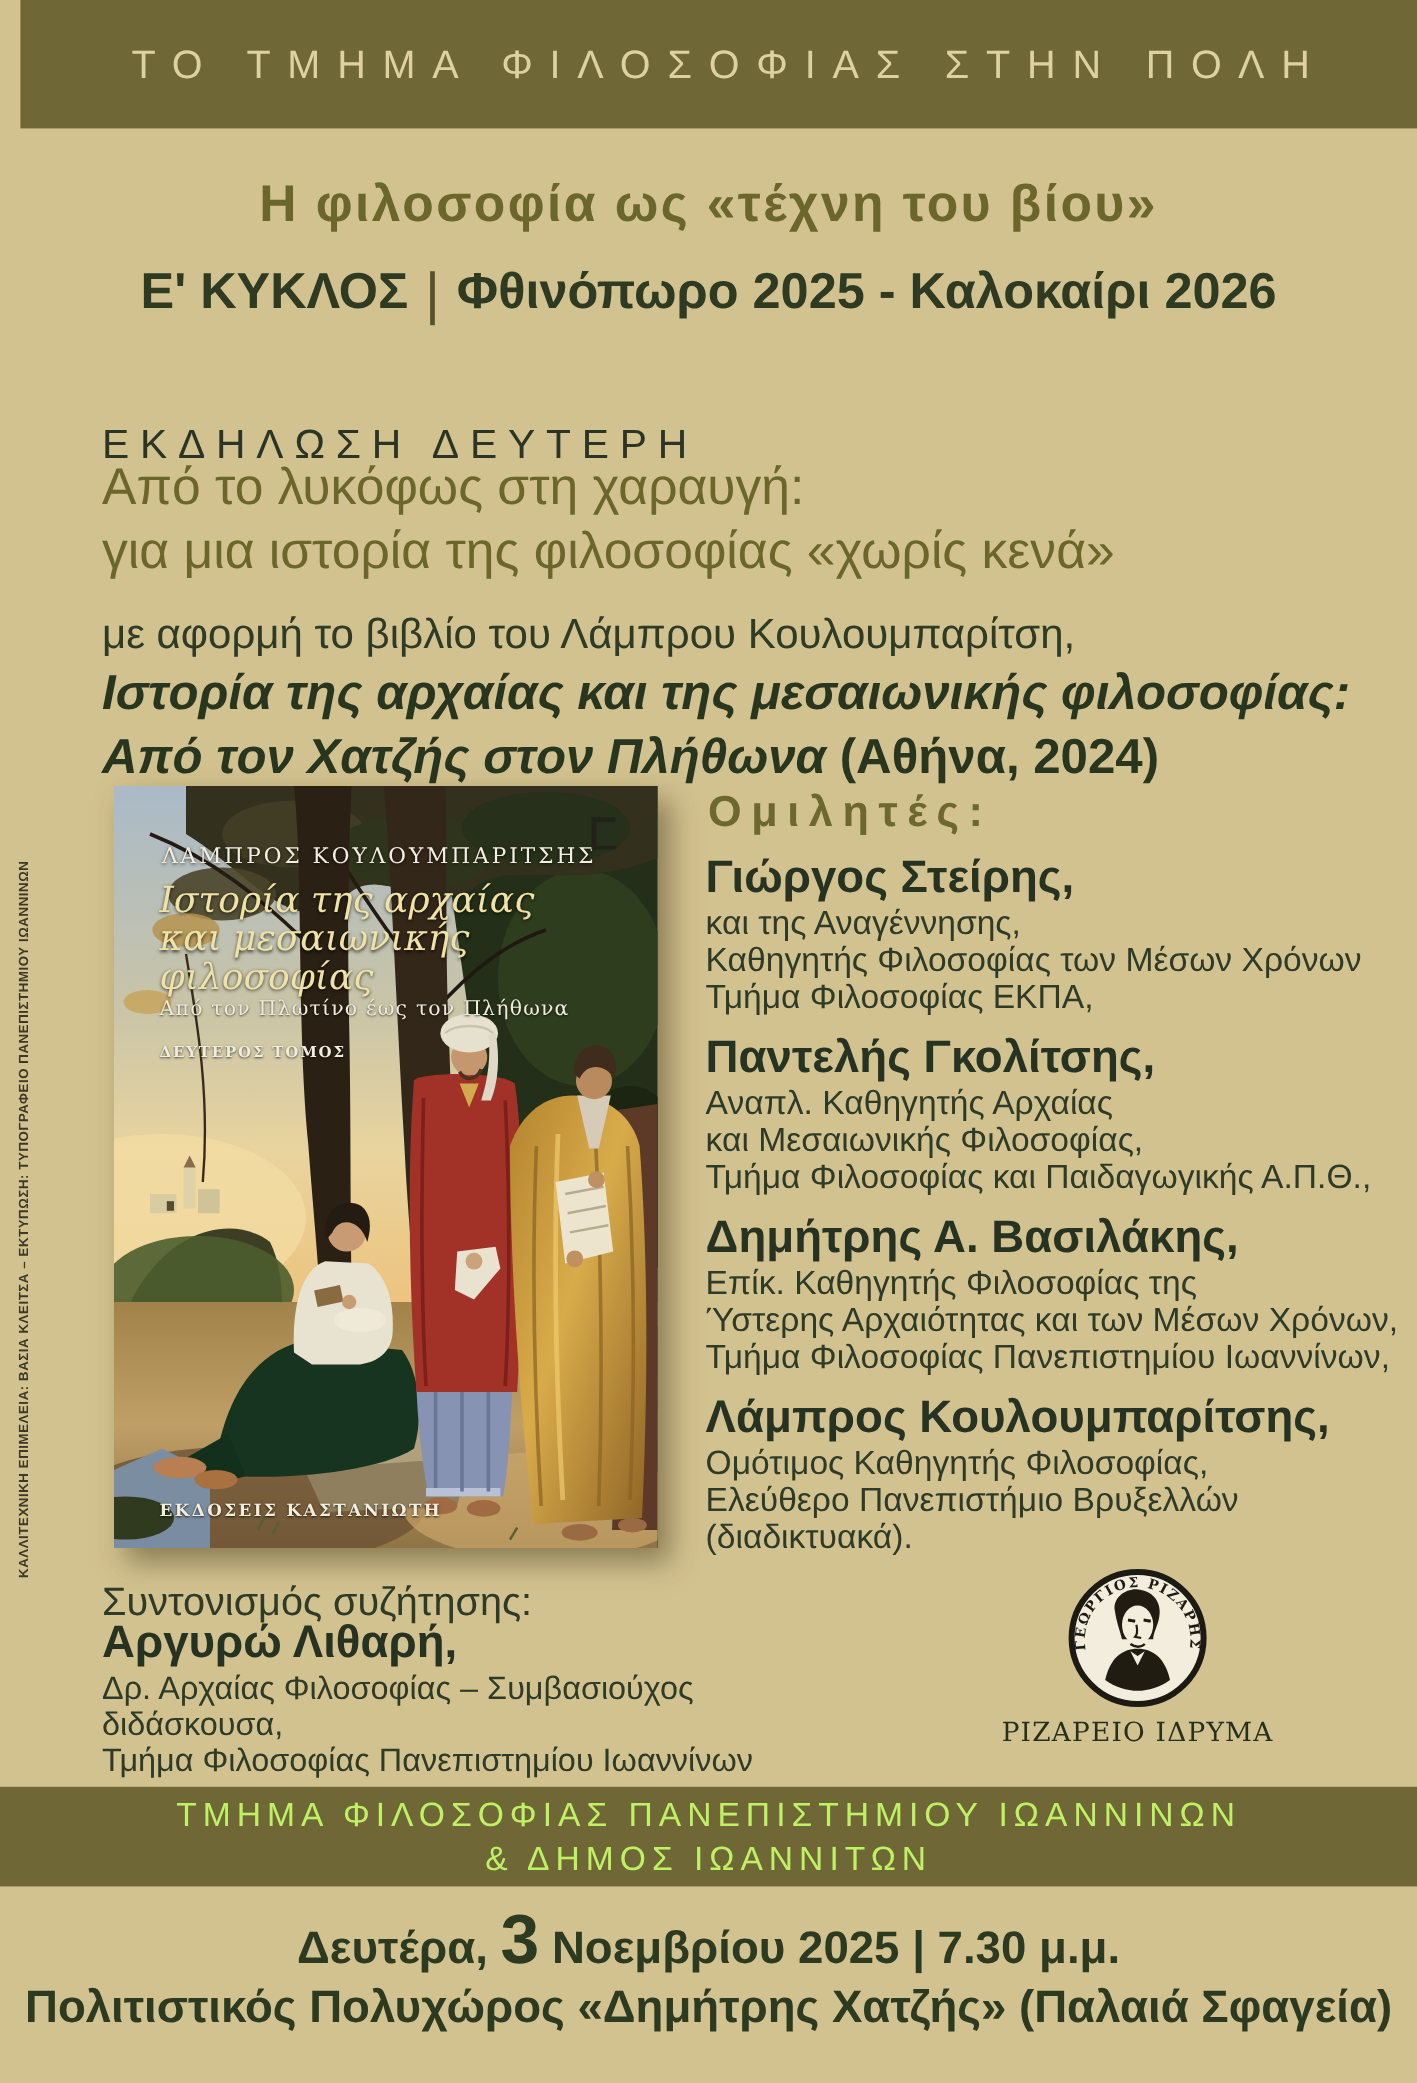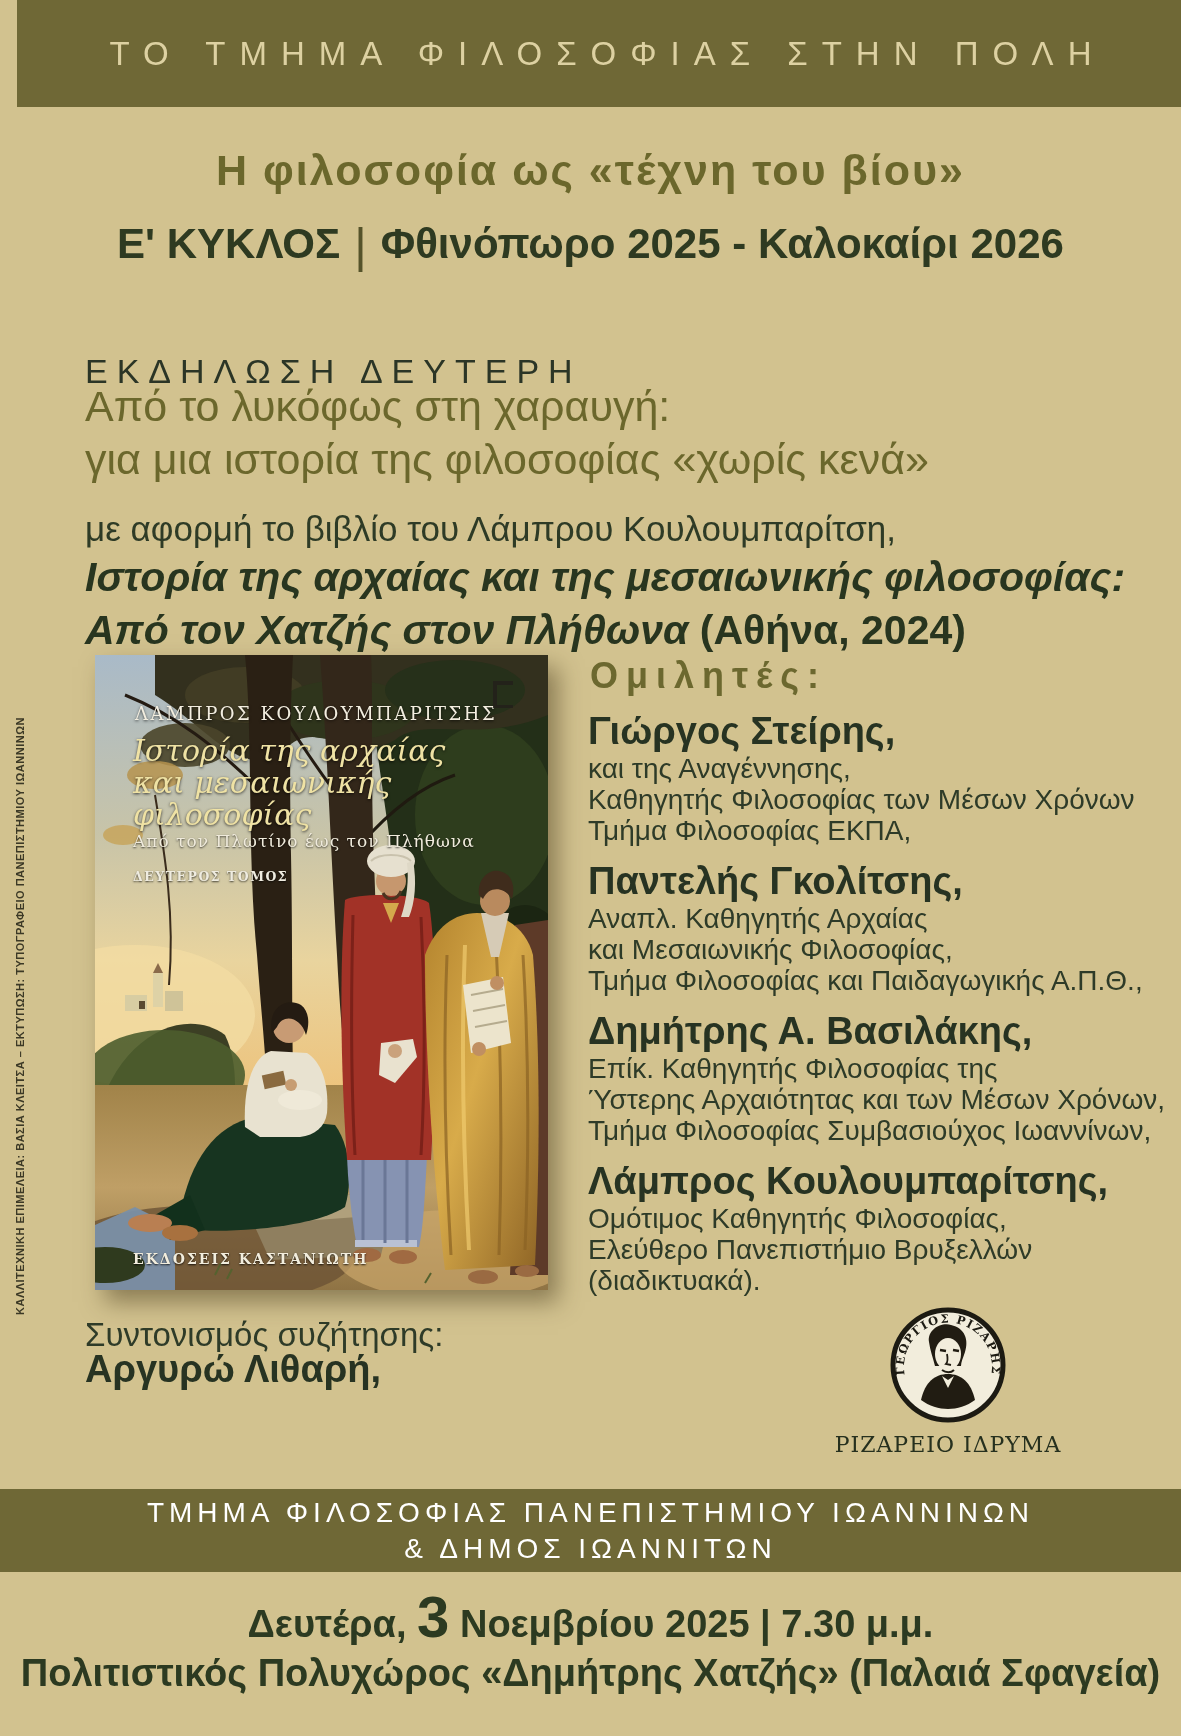--- a/index.html
+++ b/index.html
@@ -63,21 +63,21 @@
   .mod-name{top:1348px;left:85px;font-size:38px;font-weight:bold;color:#273322;}
   .mod-lines{top:1392px;left:85px;width:560px;font-size:27px;line-height:30px;color:#2e3b28;}
   
   .seal{top:1302px;left:848px;width:200px;height:126px;}
   .seal svg{display:block;margin:0 auto;}
   .found-name{top:1432px;left:828px;width:240px;text-align:center;
     font-family:"DejaVu Serif",serif;font-size:22px;letter-spacing:1px;color:#26301e;}
   
   .band-org{top:1489px;left:0;width:1181px;height:83px;background:#6f6836;
     display:flex;flex-direction:column;align-items:center;justify-content:center;gap:4px;}
-  .band-org .o1,.band-org .o2{color:#ffffff;font-size:28px;letter-spacing:5px;white-space:nowrap;}
+  .band-org .o1,.band-org .o2{color:#bef264;font-size:28px;letter-spacing:5px;white-space:nowrap;}
   
   .date-line{top:1588px;left:0;width:1181px;text-align:center;color:#2c3a21;
     font-weight:bold;font-size:38px;line-height:58px;white-space:nowrap;}
   .date-line .big{font-size:58px;}
   .venue-line{top:1652px;left:0;width:1181px;text-align:center;color:#2c3a21;
     font-weight:bold;font-size:38px;white-space:nowrap;}
   
   .credits{top:1315px;left:14px;width:386px;transform:rotate(-90deg);transform-origin:0 0;
     font-size:11px;font-weight:bold;letter-spacing:.5px;color:#3c3926;white-space:nowrap;}
 </style>
@@ -221,31 +221,35 @@
   <div class="abs spk-lines l2">
     <div>Αναπλ. Καθηγητής Αρχαίας</div>
     <div>και Μεσαιωνικής Φιλοσοφίας,</div>
     <div>Τμήμα Φιλοσοφίας και Παιδαγωγικής Α.Π.Θ.,</div>
   </div>
 
   <div class="abs spk-name n3">Δημήτρης Α. Βασιλάκης,</div>
   <div class="abs spk-lines l3">
     <div>Επίκ. Καθηγητής Φιλοσοφίας της</div>
     <div>Ύστερης Αρχαιότητας και των Μέσων Χρόνων,</div>
-    <div>Τμήμα Φιλοσοφίας Συμβασιούχος Ιωαννίνων,</div>
+    <div>Τμήμα Φιλοσοφίας Πανεπιστημίου Ιωαννίνων,</div>
   </div>
 
   <div class="abs spk-name n4">Λάμπρος Κουλουμπαρίτσης,</div>
   <div class="abs spk-lines l4">
     <div>Ομότιμος Καθηγητής Φιλοσοφίας,</div>
     <div>Ελεύθερο Πανεπιστήμιο Βρυξελλών (διαδικτυακά).</div>
   </div>
 
   <div class="abs mod-label">Συντονισμός συζήτησης:</div>
   <div class="abs mod-name">Αργυρώ Λιθαρή,</div>
+  <div class="abs mod-lines">
+    <div>Δρ. Αρχαίας Φιλοσοφίας – Συμβασιούχος διδάσκουσα,</div>
+    <div>Τμήμα Φιλοσοφίας Πανεπιστημίου Ιωαννίνων</div>
+  </div>
 
   <div class="abs seal">
     <svg width="126" height="126" viewBox="0 0 126 126">
       <circle cx="63" cy="63" r="55" fill="#f2eddc"></circle>
       <circle cx="63" cy="63" r="55" fill="none" stroke="#1c1a12" stroke-width="5"></circle>
       <path id="sealArc" d="M 20,74 A 44,44 0 1 1 106,74" fill="none"></path>
       <text font-family="DejaVu Serif, serif" font-size="11.5" font-weight="bold" fill="#1c1a12" letter-spacing="1.5">
         <textPath href="#sealArc" startOffset="50%" text-anchor="middle">ΓΕΩΡΓΙΟΣ ΡΙΖΑΡΗΣ</textPath>
       </text>
       <path d="M44,40 C42,28 56,20 66,23 C80,26 84,38 80,50 C78,56 76,60 76,64 L50,64 C48,56 45,48 44,40 Z" fill="#211c12"></path>

